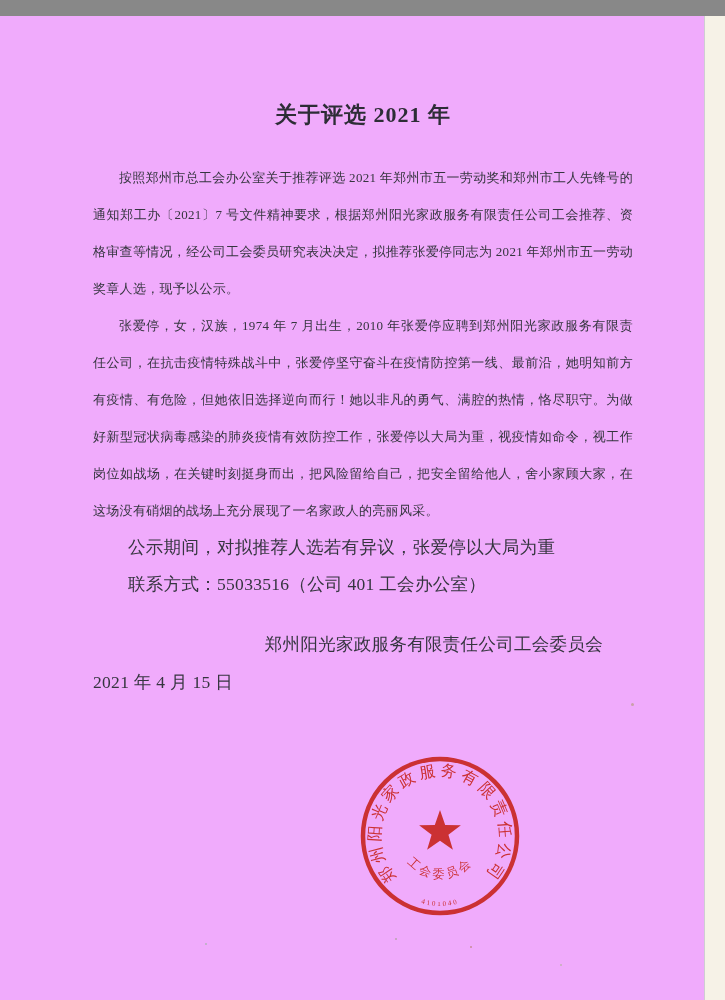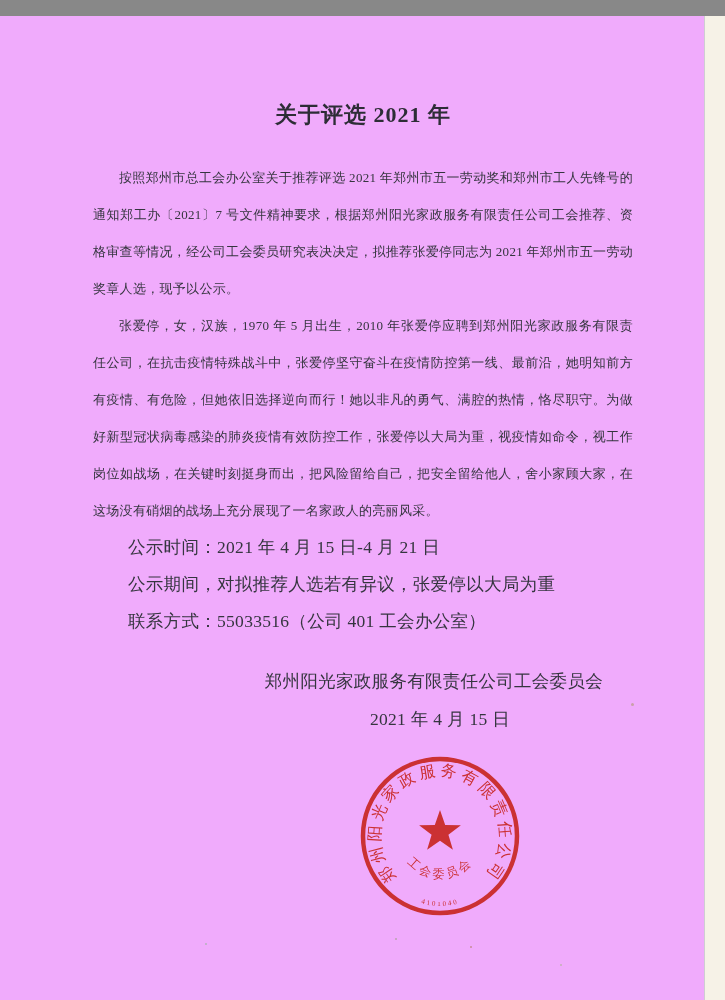--- a/index.html
+++ b/index.html
@@ -58,21 +58,20 @@
   .sig-org {
     font-size: 17.5px;
     line-height: 38px;
     text-align: right;
     padding-right: 30px;
     letter-spacing: 0.3px;
   }
   .sig-date {
     font-size: 17.5px;
     line-height: 38px;
-    text-align: right;
     padding-right: 123px;
     letter-spacing: 0.3px;
   }
   .seal {
     position: absolute;
     left: 356px; top: 736px;
     width: 168px; height: 168px;
     mix-blend-mode: multiply;
     opacity: 0.93;
     pointer-events: none;
@@ -101,25 +100,24 @@
   <span class="speck s5"></span>
 
   <div class="content">
 
     <div class="doc-title">
       <div>关于评选 2021 年</div>
     </div>
 
     <div class="doc-body">
       <p>按照郑州市总工会办公室关于推荐评选 2021 年郑州市五一劳动奖和郑州市工人先锋号的通知郑工办〔2021〕7 号文件精神要求，根据郑州阳光家政服务有限责任公司工会推荐、资格审查等情况，经公司工会委员研究表决决定，拟推荐张爱停同志为 2021 年郑州市五一劳动奖章人选，现予以公示。</p>
-      <p>张爱停，女，汉族，1970 年 5 月出生，2010 年张爱停应聘到郑州阳光家政服务有限责任公司，在抗击疫情特殊战斗中，张爱停坚守奋斗在疫情防控第一线、最前沿，她明知前方有疫情、有危险，但她依旧选择逆向而行！她以非凡的勇气、满腔的热情，恪尽职守。为做好新型冠状病毒感染的肺炎疫情有效防控工作，张爱停以大局为重，视疫情如命令，视工作岗位如战场，在关键时刻挺身而出，把风险留给自己，把安全留给他人，舍小家顾大家，在这场没有硝烟的战场上充分展现了一名家政人的亮丽风采。</p>
+      <p>张爱停，女，汉族，1974 年 7 月出生，2010 年张爱停应聘到郑州阳光家政服务有限责任公司，在抗击疫情特殊战斗中，张爱停坚守奋斗在疫情防控第一线、最前沿，她明知前方有疫情、有危险，但她依旧选择逆向而行！她以非凡的勇气、满腔的热情，恪尽职守。为做好新型冠状病毒感染的肺炎疫情有效防控工作，张爱停以大局为重，视疫情如命令，视工作岗位如战场，在关键时刻挺身而出，把风险留给自己，把安全留给他人，舍小家顾大家，在这场没有硝烟的战场上充分展现了一名家政人的亮丽风采。</p>
     </div>
 
     <div class="doc-notice">
-      <p>公示时间：2021 年 4 月 15 日-4 月 21 日</p>
       <p>公示期间，对拟推荐人选若有异议，张爱停以大局为重</p>
       <p>联系方式：55033516（公司 401 工会办公室）</p>
     </div>
 
     <div class="doc-signature">
       <div class="sig-org">郑州阳光家政服务有限责任公司工会委员会</div>
       <div class="sig-date">2021 年 4 月 15 日</div>
     </div>
 
   </div>

